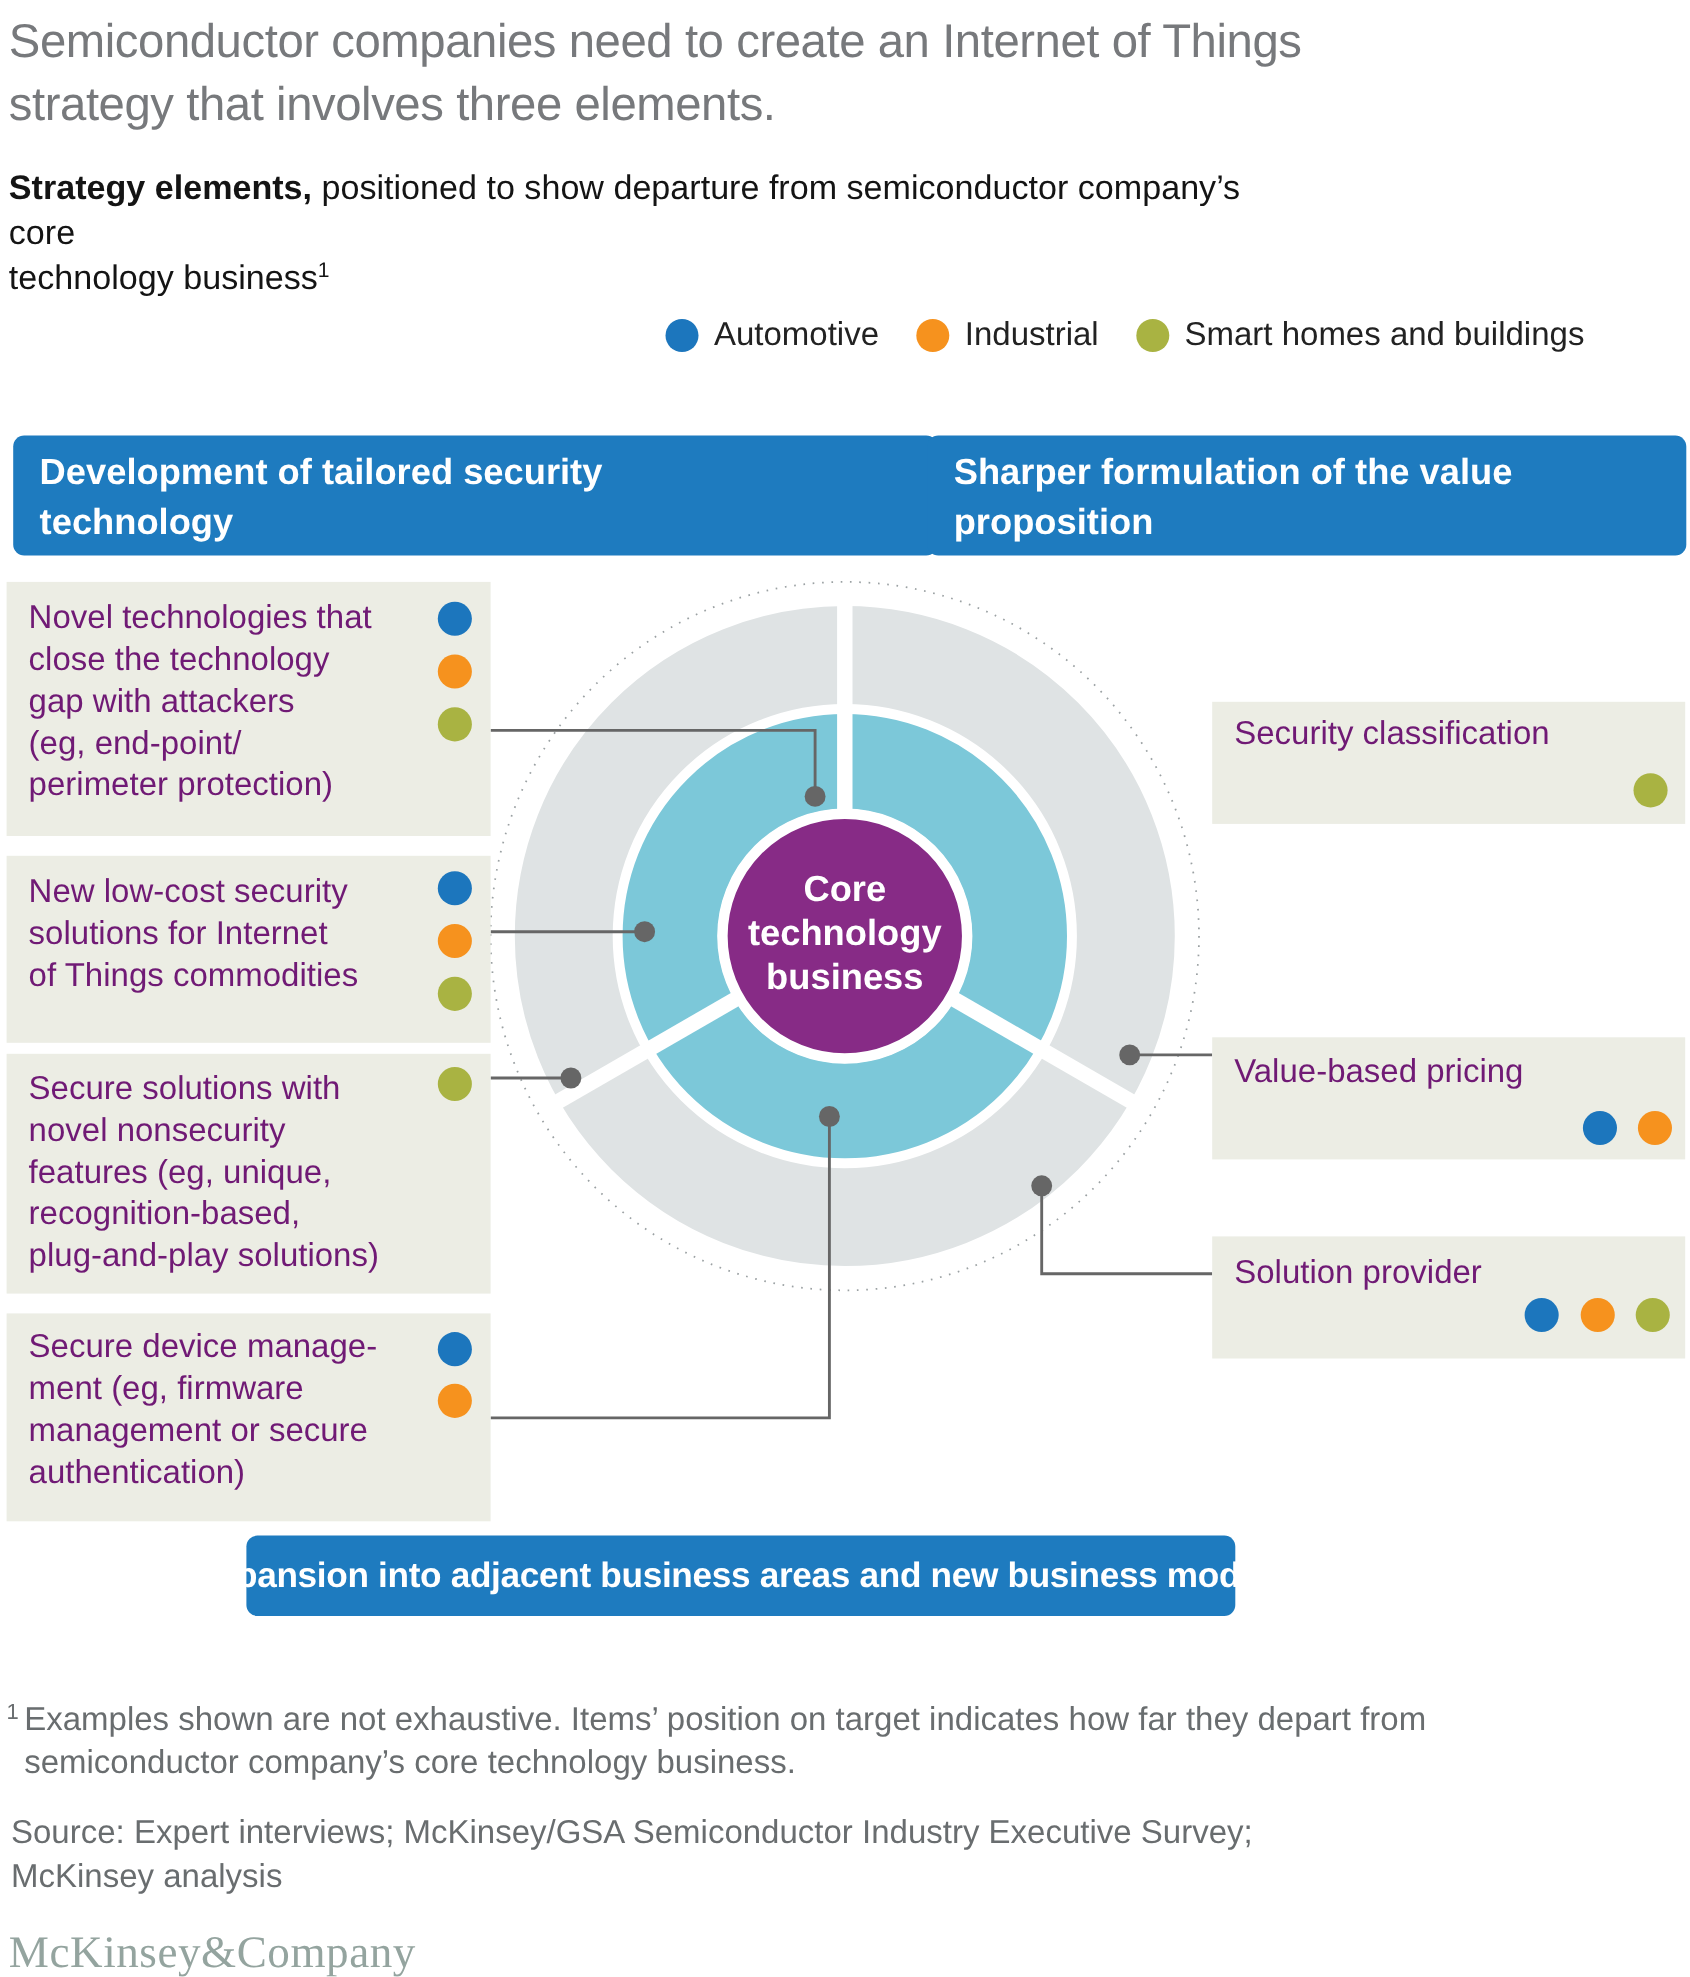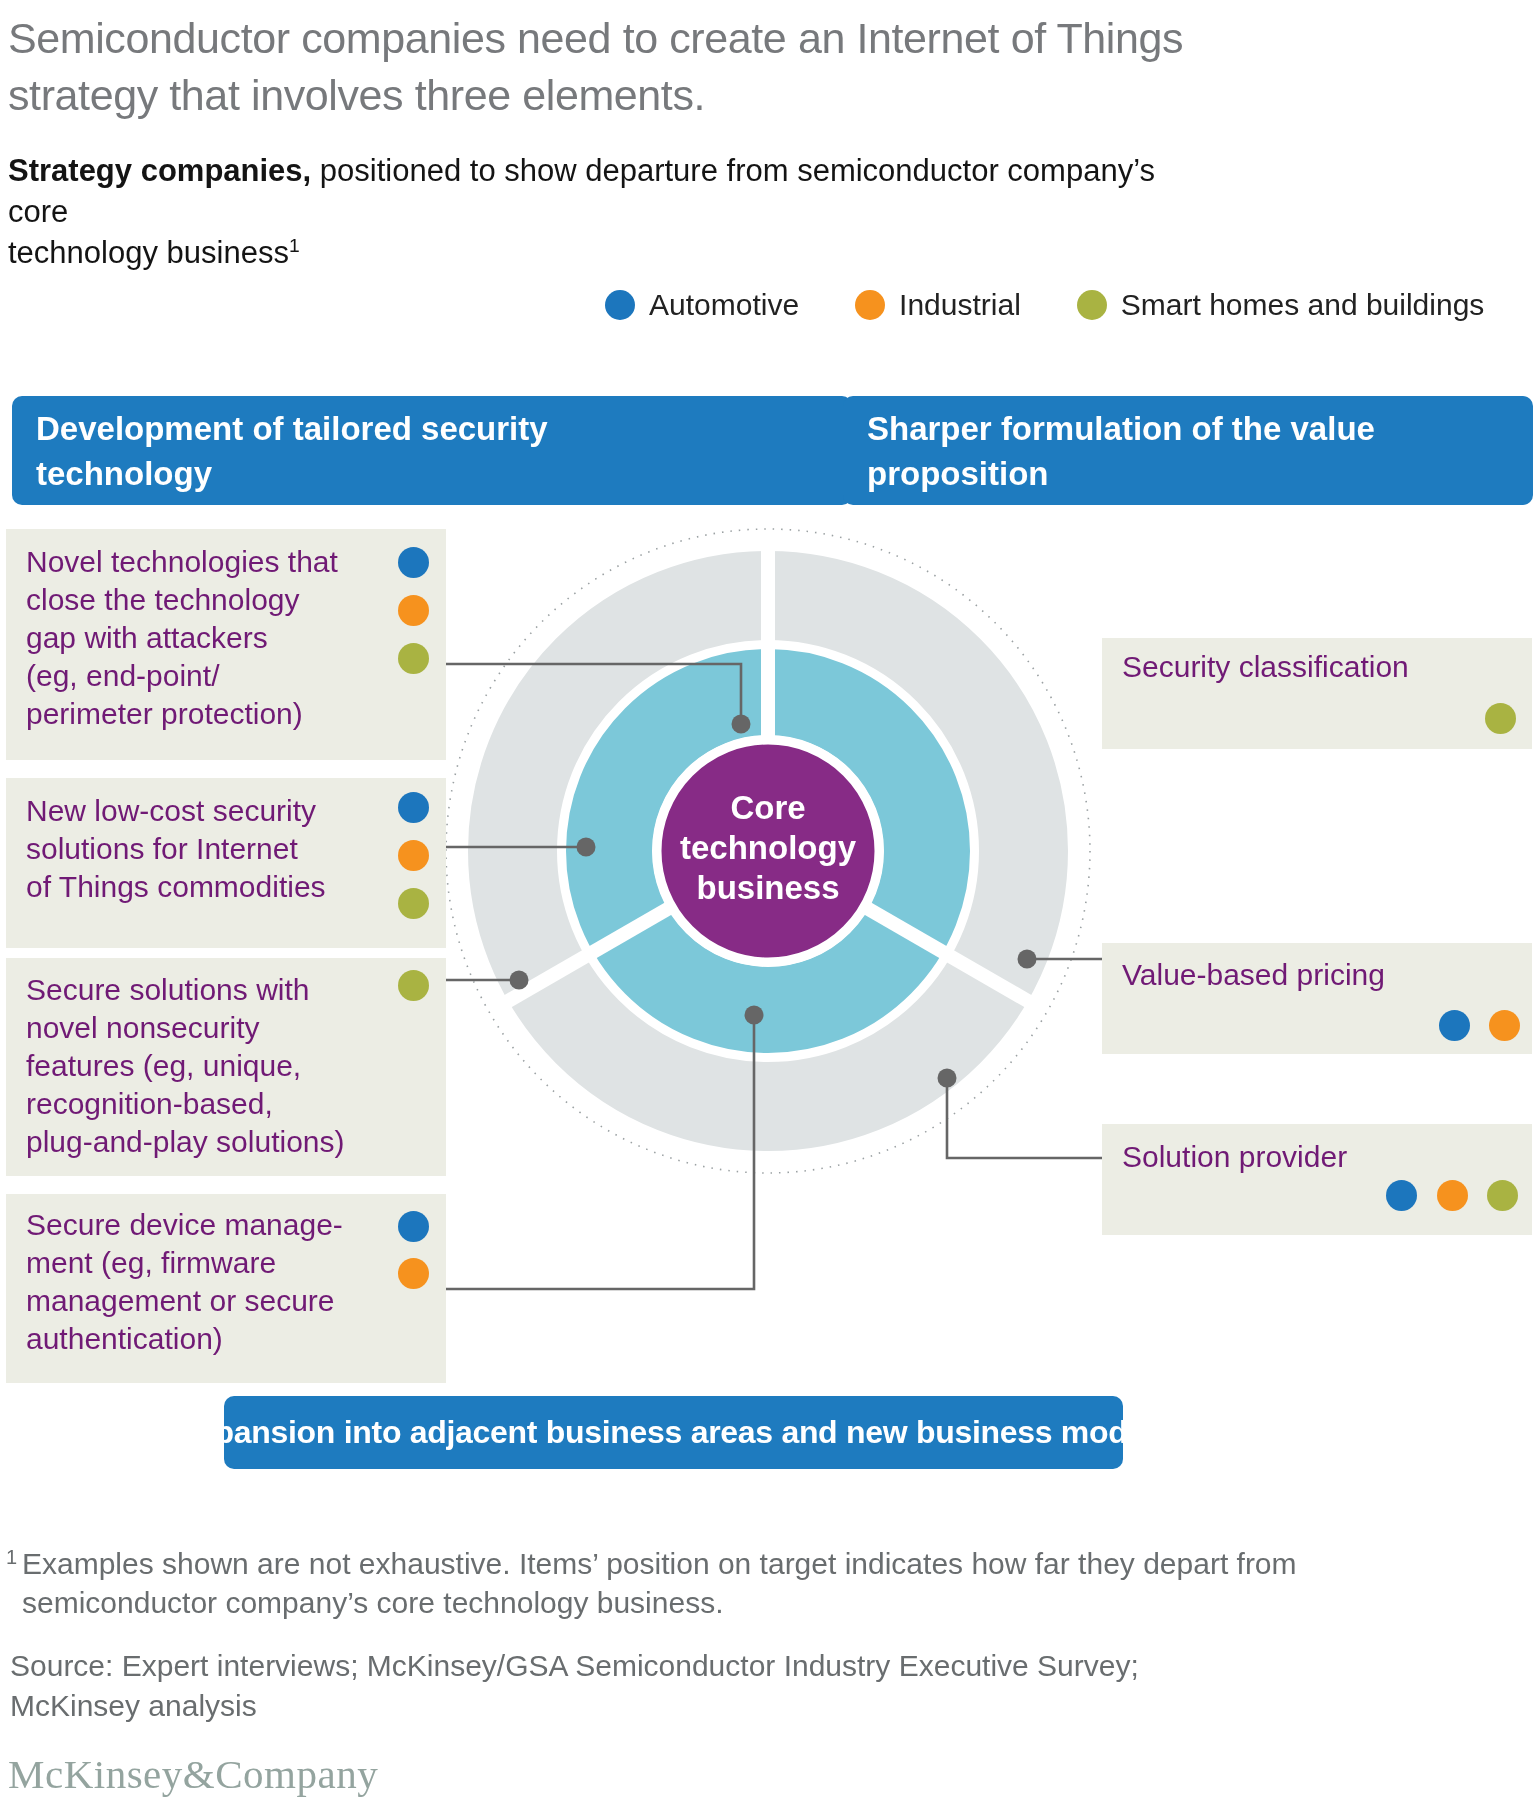--- a/index.html
+++ b/index.html
@@ -7,21 +7,21 @@
         font-family:"Liberation Sans",sans-serif;color:#1a1a1a;padding-left:32px;}
   .abs{position:absolute;}
   .pre{white-space:pre-line;}
 
   .title{left:8px;top:10px;width:1400px;font-size:43px;line-height:57px;color:#77797c;
          letter-spacing:-0.4px;font-weight:normal;}
   .subtitle{left:8px;top:150px;width:1180px;font-size:31px;line-height:41px;color:#141414;}
   .subtitle .lead{font-weight:bold;}
   .sup{font-size:62%;vertical-align:super;line-height:0;}
 
-  .legend{left:605px;top:288px;display:flex;align-items:center;gap:56px;font-size:30px;color:#222;}
+  .legend{left:605px;top:288px;display:flex;align-items:center;gap:34px;font-size:30px;color:#222;}
   .legend-item{display:flex;align-items:center;gap:14px;}
   .dot{display:inline-block;width:31px;height:31px;border-radius:50%;}
   .dot-automotive{background:#1c76bd;}
   .dot-industrial{background:#f6921e;}
   .dot-smart_homes{background:#a9b342;}
   .legend .dot{width:30px;height:30px;}
 
   .bluebox{background:#1e7bbf;border-radius:10px;color:#fff;font-weight:bold;
            font-size:33px;line-height:45px;display:flex;flex-direction:column;
            justify-content:center;padding:0 24px;box-sizing:border-box;}
@@ -55,21 +55,21 @@
   svg{display:block;}
 </style>
 </head>
 <body>
 
 <div class="page">
 
   <div class="abs title pre">Semiconductor companies need to create an Internet of Things
 strategy that involves three elements.</div>
 
-  <div class="abs subtitle pre"><span class="lead">Strategy companies,</span><span> positioned to show departure from semiconductor company’s core
+  <div class="abs subtitle pre"><span class="lead">Strategy elements,</span><span> positioned to show departure from semiconductor company’s core
 technology business</span><span class="sup">1</span></div>
 
   <div class="abs legend">
     <div class="legend-item">
       <span class="dot dot-automotive"></span>
       <span>Automotive</span>
     </div>
     <div class="legend-item">
       <span class="dot dot-industrial"></span>
       <span>Industrial</span>

